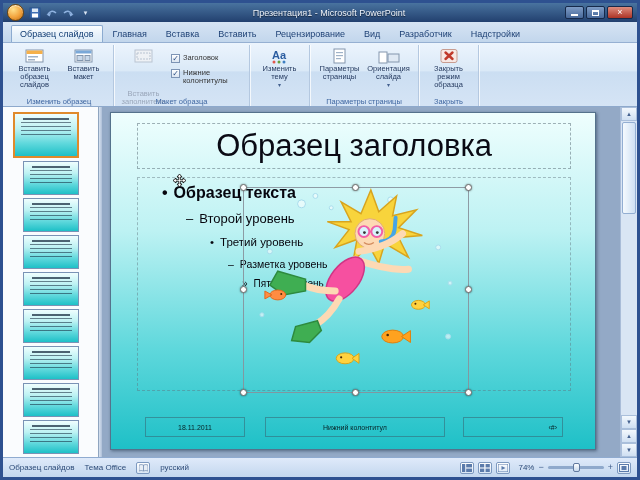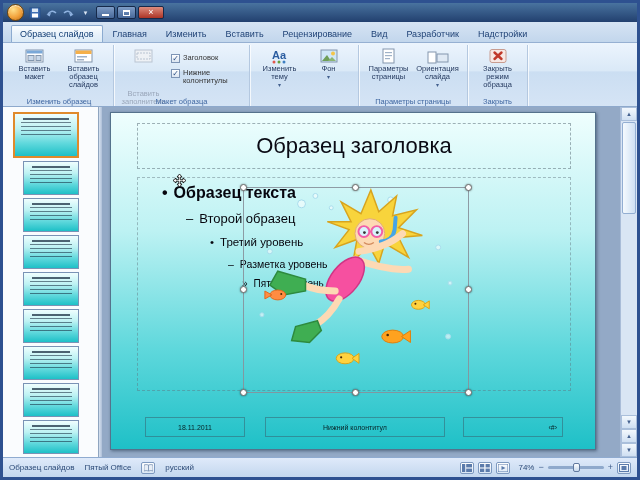--- a/index.html
+++ b/index.html
@@ -72,21 +72,21 @@
   .vs-thumb { height:92px; margin:1px 1px; background:linear-gradient(90deg,#f5fafe,#cfe0f3);
     border:1px solid #93aed2; border-radius:2px; }
   .vs-track { flex:1; }
 
   
   .slide { position:absolute; left:8px; top:5px; width:486px; height:338px;
     background:linear-gradient(180deg,#effefe 0%,#bdf2f3 35%,#5fd8dc 70%,#1ec0c7 100%);
     border:1px solid #55728c; box-shadow:1px 1px 3px rgba(20,40,60,.5); }
   .ph-title { position:absolute; left:26px; top:10px; width:434px; height:46px;
     border:1px dashed rgba(95,115,125,.55); display:flex; align-items:center; justify-content:center; }
-  .slide-title-text { font-size:22px; color:#0a0a14; white-space:nowrap; }
+  .slide-title-text { font-size:31px; color:#0a0a14; white-space:nowrap; }
   .ph-body { position:absolute; left:26px; top:64px; width:434px; height:214px;
     border:1px dashed rgba(95,115,125,.45); }
   .bullet { position:absolute; display:flex; gap:6px; color:#06060e; white-space:nowrap; }
   .b0 { left:24px; top:6px;  font-size:16px; font-weight:bold; }
   .b1 { left:48px; top:33px; font-size:13px; }
   .b2 { left:72px; top:58px; font-size:11.5px; }
   .b3 { left:90px; top:80px; font-size:10.5px; }
   .b4 { left:104px; top:100px; font-size:10px; }
   .pic-sel { position:absolute; left:132px; top:74px; width:226px; height:206px;
     border:1px solid rgba(135,145,155,.9); z-index:3; }
@@ -140,68 +140,69 @@
           </svg>
       </span>
       <span class="qat-icon">
         <svg width="13" height="11">
             <path d="M10,7 q-4,-5 -8,-1" fill="none" stroke="#8fb2e0" stroke-width="1.6"></path>
             <polygon points="11.5,7.5 7,6 8.4,9.6" fill="#8fb2e0"></polygon>
           </svg>
       </span>
       <span class="qat-icon">▾</span>
     </div>
+    <div class="title-text">Презентация1 - Microsoft PowerPoint</div>
     <div class="win-btns">
       <div class="win-btn">
           <span class="min-glyph"></span>
         </div>
       <div class="win-btn">
           <span class="max-glyph"></span>
         </div>
       <div class="win-btn close">
           <span>×</span>
         </div>
     </div>
   </div>
 
   <div class="tabsrow">
     <span class="tab active">Образец слайдов</span>
     <span class="tab">Главная</span>
-    <span class="tab">Изменить</span>
+    <span class="tab">Вставка</span>
     <span class="tab">Вставить</span>
     <span class="tab">Рецензирование</span>
     <span class="tab">Вид</span>
     <span class="tab">Разработчик</span>
     <span class="tab">Надстройки</span>
   </div>
 
   <div class="ribbon">
 
     <div class="rgroup">
       <div class="bigbtn">
         <span class="ic">
           <svg width="20" height="16">
               <rect x="1" y="2" width="17" height="12" fill="#fff" stroke="#8396ad"></rect>
+              <rect x="1.5" y="2.5" width="16" height="3.5" fill="#f5b04a"></rect>
+              <rect x="3" y="8" width="10" height="1.5" fill="#9fb2c8"></rect>
+              <rect x="3" y="11" width="7" height="1.5" fill="#9fb2c8"></rect>
+            </svg>
+        </span>
+        <span>Вставить образец слайдов</span>
+      </div>
+      <div class="bigbtn">
+        <span class="ic">
+          <svg width="20" height="16">
+              <rect x="1" y="2" width="17" height="12" fill="#fff" stroke="#8396ad"></rect>
               <rect x="1.5" y="2.5" width="16" height="3" fill="#7aa8d8"></rect>
               <rect x="3" y="7.5" width="6" height="5" fill="#c8d8ea" stroke="#8396ad"></rect>
               <rect x="11" y="7.5" width="5" height="5" fill="#c8d8ea" stroke="#8396ad"></rect>
             </svg>
         </span>
         <span>Вставить макет</span>
-      </div>
-      <div class="bigbtn">
-        <span class="ic">
-          <svg width="20" height="16">
-              <rect x="1" y="2" width="17" height="12" fill="#fff" stroke="#8396ad"></rect>
-              <rect x="1.5" y="2.5" width="16" height="3.5" fill="#f5b04a"></rect>
-              <rect x="3" y="8" width="10" height="1.5" fill="#9fb2c8"></rect>
-              <rect x="3" y="11" width="7" height="1.5" fill="#9fb2c8"></rect>
-            </svg>
-        </span>
-        <span>Вставить образец слайдов</span>
       </div>
       <div class="rgroup-label">Изменить образец</div>
     </div>
 
     <div class="rgroup">
       <div class="bigbtn disabled">
         <span class="ic">
           <svg width="20" height="16">
               <rect x="1" y="2" width="17" height="12" fill="#eef1f5" stroke="#b9c4d2"></rect>
               <rect x="3" y="5" width="13" height="6" fill="none" stroke="#b9c4d2" stroke-dasharray="2,1"></rect>
@@ -229,32 +230,20 @@
           <svg width="20" height="16">
               <text x="2" y="11" font-size="11" font-weight="bold" fill="#2a5ca0" font-family="Liberation Sans, sans-serif">Аа</text>
               <circle cx="4" cy="14" r="1.5" fill="#e2574c"></circle>
               <circle cx="9" cy="14" r="1.5" fill="#66a03c"></circle>
               <circle cx="14" cy="14" r="1.5" fill="#3e7fc1"></circle>
             </svg>
         </span>
         <span>Изменить тему</span>
         <span class="arrow">▾</span>
       </div>
-      <div class="bigbtn">
-        <span class="ic">
-          <svg width="20" height="16">
-              <rect x="2" y="2" width="16" height="12" fill="#cfe6f7" stroke="#8396ad"></rect>
-              <polygon points="3,13 8,7 12,13" fill="#6f9e58"></polygon>
-              <polygon points="9,13 13,9 17,13" fill="#8cb573"></polygon>
-              <circle cx="14" cy="5.5" r="2" fill="#f4c54a"></circle>
-            </svg>
-        </span>
-        <span>Фон</span>
-        <span class="arrow">▾</span>
-      </div>
     </div>
 
     <div class="rgroup">
       <div class="bigbtn">
         <span class="ic">
           <svg width="20" height="16">
               <rect x="4" y="1" width="11" height="14" fill="#fff" stroke="#8396ad"></rect>
               <rect x="6" y="4" width="7" height="1.2" fill="#9fb2c8"></rect>
               <rect x="6" y="7" width="7" height="1.2" fill="#9fb2c8"></rect>
               <rect x="6" y="10" width="5" height="1.2" fill="#9fb2c8"></rect>
@@ -341,21 +330,21 @@
           <span class="slide-title-text">Образец заголовка</span>
         </div>
 
         <div class="ph-body">
           <div class="bullet b0">
             <span>•</span>
             <span>Образец текста</span>
           </div>
           <div class="bullet b1">
             <span>–</span>
-            <span>Второй образец</span>
+            <span>Второй уровень</span>
           </div>
           <div class="bullet b2">
             <span>•</span>
             <span>Третий уровень</span>
           </div>
           <div class="bullet b3">
             <span>–</span>
             <span>Разметка уровень</span>
           </div>
           <div class="bullet b4">
@@ -454,21 +443,21 @@
       <div class="vs-btn">▼</div>
       <div class="vs-btn">▲</div>
       <div class="vs-btn">▼</div>
     </div>
 
   </div>
 
   <div class="statusbar">
     <div class="sb-left">
       <span>Образец слайдов</span>
-      <span>Пятый Office</span>
+      <span>Тема Office</span>
       <span class="vwic">
         <svg width="9" height="8">
             <path d="M0,1 Q2,0 4.5,1 L4.5,7 Q2,6 0,7 Z" fill="#e8eef6" stroke="#6d88ad" stroke-width="0.7"></path>
             <path d="M9,1 Q7,0 4.5,1 L4.5,7 Q7,6 9,7 Z" fill="#e8eef6" stroke="#6d88ad" stroke-width="0.7"></path>
           </svg>
       </span>
       <span>русский</span>
     </div>
     <div class="sb-right">
       <span class="vwic">

